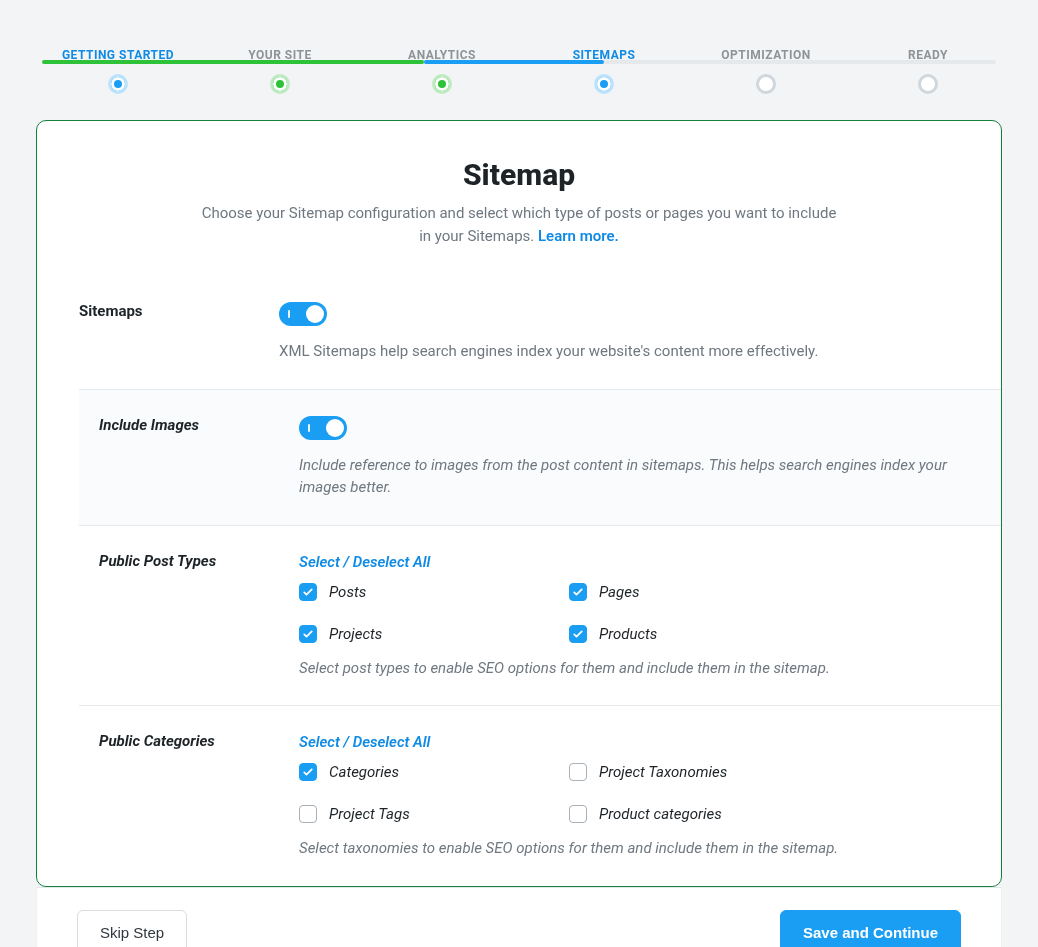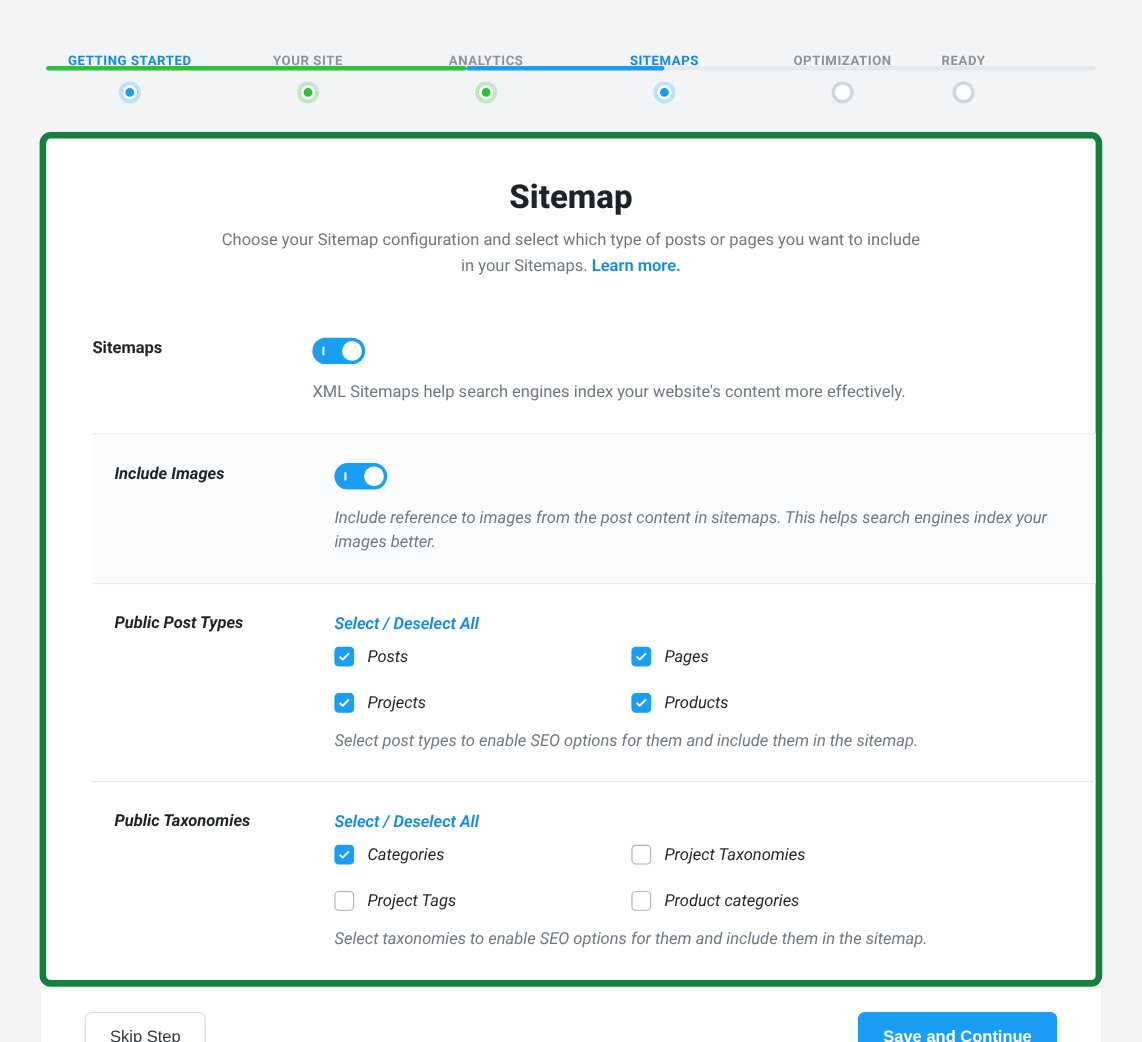--- a/index.html
+++ b/index.html
@@ -52,25 +52,25 @@
   }
   .step.done .dot{background:var(--green); border:3px solid #bfeac2; box-shadow:inset 0 0 0 3px #fff;}
   .step.active .dot{background:var(--blue2); border:3px solid #bde3fb; box-shadow:inset 0 0 0 3px #fff;}
 
   
   .p0{left:118px;}
   .p1{left:280px;}
   .p2{left:442px;text-align:right;}
   .p3{left:604px;}
   .p4{left:766px;}
-  .p5{left:876px;justify-content:flex-end;}
+  .p5{left:928px;justify-content:flex-end;}
 
   
   .card{
-    margin:40px 36px 0 36px; background:var(--card); border-radius:10px; border:6px solid #15803d; padding:36px 0 0 0;
+    margin:40px 36px 0 36px; background:var(--card); border-radius:10px; border:1px solid #15803d; padding:36px 0 0 0;
   }
   .card h1{font-size:30px; font-weight:800; text-align:center; margin:0 0 10px 0;}
   .card .sub{font-size:15px; color:var(--muted2); text-align:center; max-width:640px; margin:0 auto 6px auto; line-height:1.5;}
   .card .sub a{color:var(--blue); text-decoration:none; font-weight:600;}
 
   .section{padding:26px 0 26px 0; margin:0 0 0 42px; display:flex; border-top:1px solid transparent;}
   .section + .section{border-top:1px solid var(--line);font-style:italic;}  
   .section.alt{background:var(--row-alt);}  
   .section .left{width:200px; font-weight:700; font-size:15px;}
   .section .right{flex:1; padding-right:40px;}
@@ -202,21 +202,21 @@
                 </svg>
               </span>
             <span>Products</span>
           </label>
         </div>
         <div class="desc">Select post types to enable SEO options for them and include them in the sitemap.</div>
       </div>
     </div>
 
     <div class="section" style="padding-left:20px; margin-left:42px;">
-      <div class="left">Public Taxonomies</div>
+      <div class="left">Public Categories</div>
       <div class="right">
         <span class="linky">Select / Deselect All</span>
         <div class="cols">
           <label class="check">
             <span class="cbox checked">
                 <svg viewBox="0 0 16 16">
                   <path d="M3 8.5l3 3 7-7" fill="none" stroke="#fff" stroke-width="2.3" stroke-linecap="round" stroke-linejoin="round"></path>
                 </svg>
               </span>
             <span>Categories</span>

